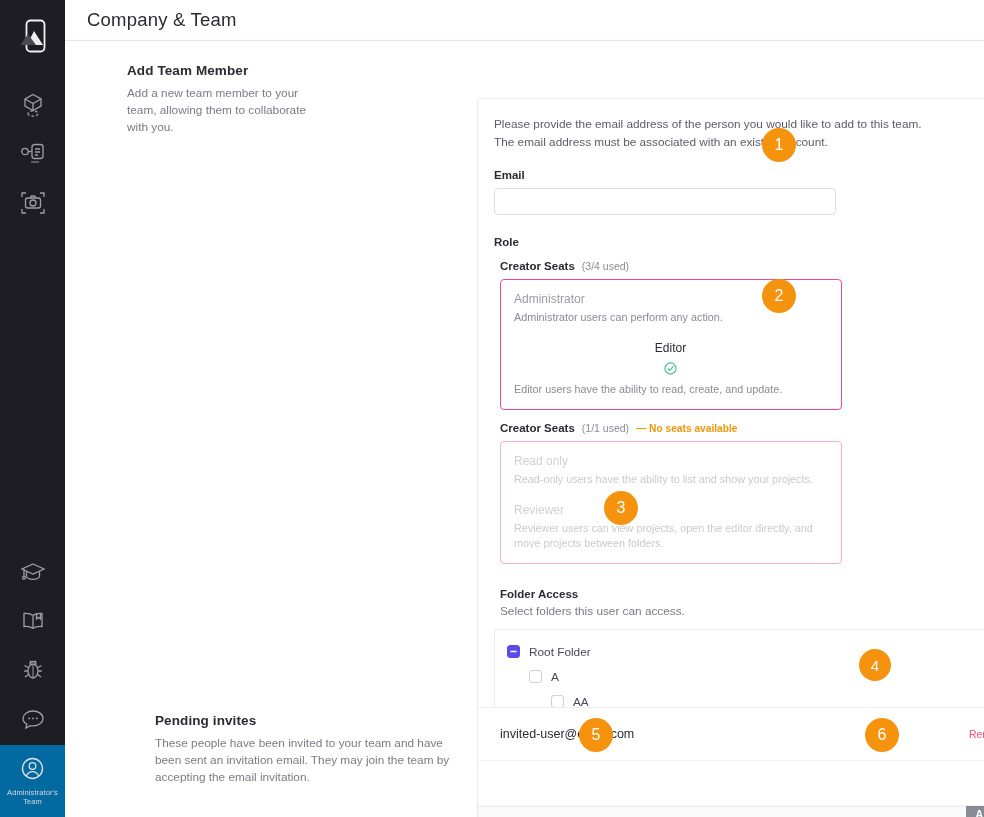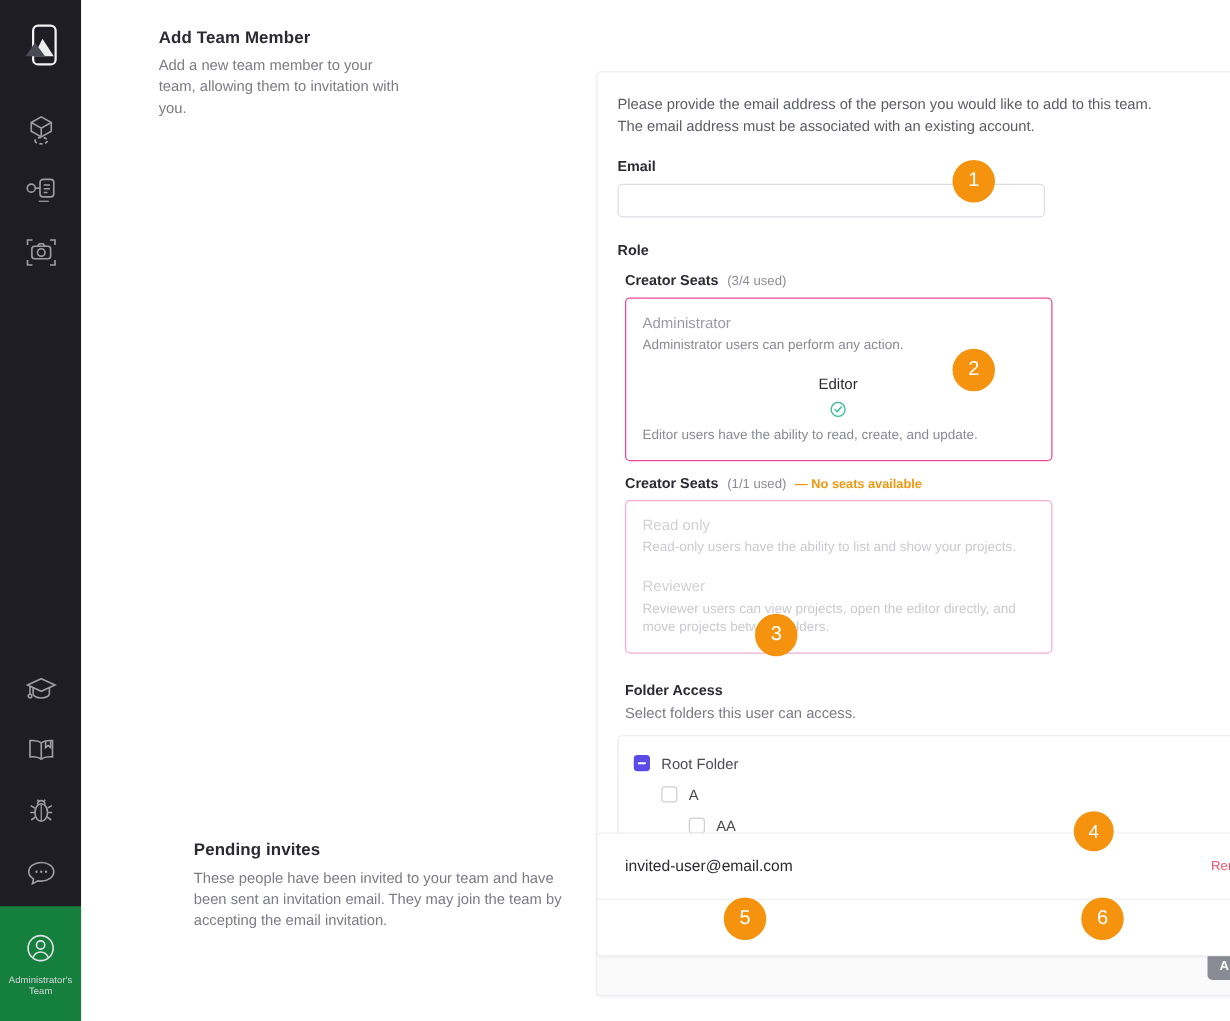--- a/index.html
+++ b/index.html
@@ -26,22 +26,22 @@
   }
   .side-icons-top { margin-top: 18px; display: flex; flex-direction: column; align-items: center; }
   .side-icon {
     width: 65px; height: 49px;
     display: flex; align-items: center; justify-content: center;
     opacity: .72;
   }
   .side-spacer { flex: 1 1 auto; }
   .side-icons-bottom { display: flex; flex-direction: column; align-items: center; margin-bottom: 0; }
   .side-account {
-    width: 65px; height: 92px;
-    background: #15803d;
+    width: 65px; height: 72px;
+    background: #0369a1;
     display: flex; flex-direction: column; align-items: center; justify-content: center;
     gap: 3px;
   }
   .side-account-label {
     color: #d8d8de; font-size: 7.5px; line-height: 9px; text-align: center;
     letter-spacing: .1px; width: 62px;
   }
 
   
   .main { flex: 1 1 auto; height: 817px; position: relative; background:#fff; }
@@ -271,27 +271,30 @@
       </span>
       <div class="side-account-label">
         <div>Administrator's</div>
         <div>Team</div>
       </div>
     </div>
   </div>
 
   <div class="main">
 
+    <div class="topbar">
+      <div class="page-title">Company &amp; Team</div>
+    </div>
 
     <div class="content">
 
       <div class="section">
         <div class="sec-left">
           <div class="sec-title">Add Team Member</div>
-          <div class="sec-desc">Add a new team member to your team, allowing them to invitation with you.</div>
+          <div class="sec-desc">Add a new team member to your team, allowing them to collaborate with you.</div>
         </div>
       </div>
 
       <div class="card">
         <div class="card-body">
 
           <div class="lead">
             <div>Please provide the email address of the person you would like to add to this team.</div>
             <div>The email address must be associated with an existing account.</div>
           </div>

